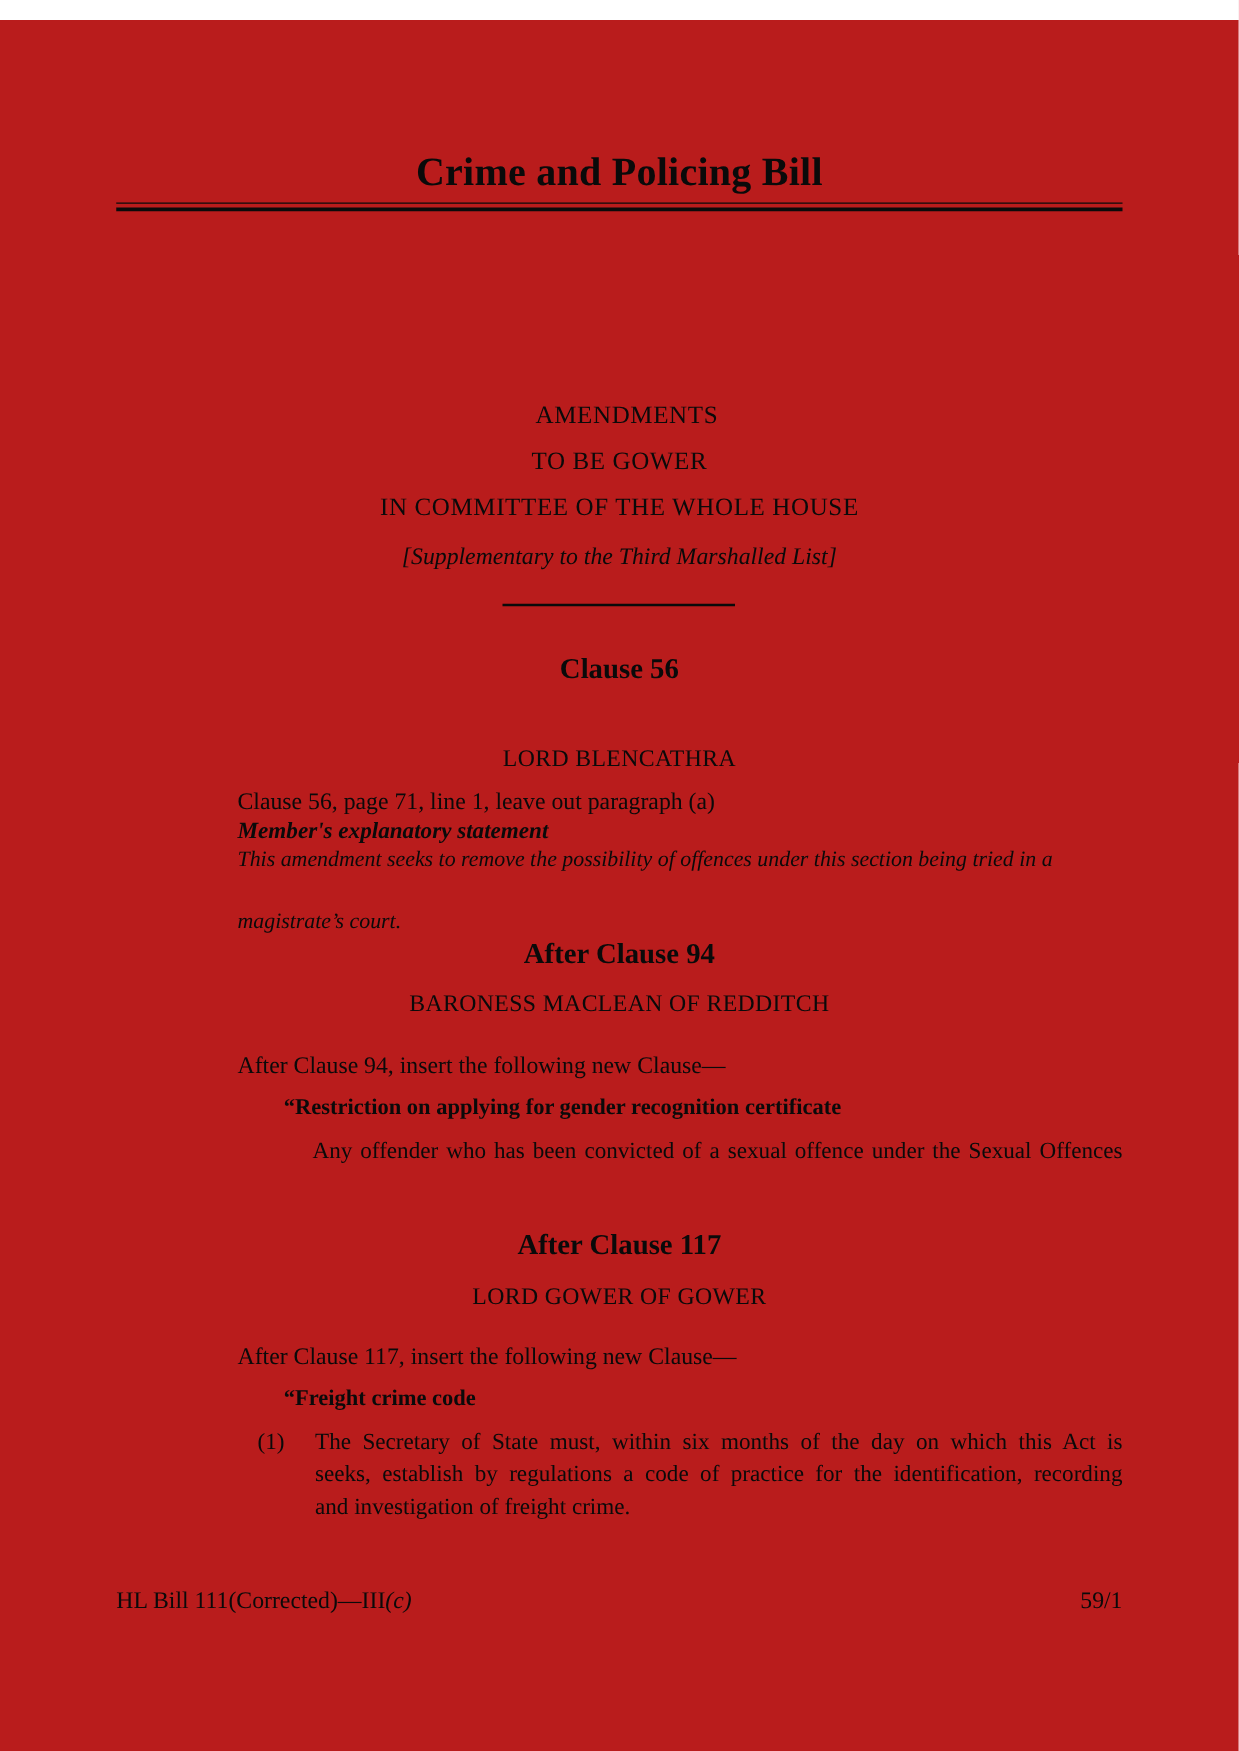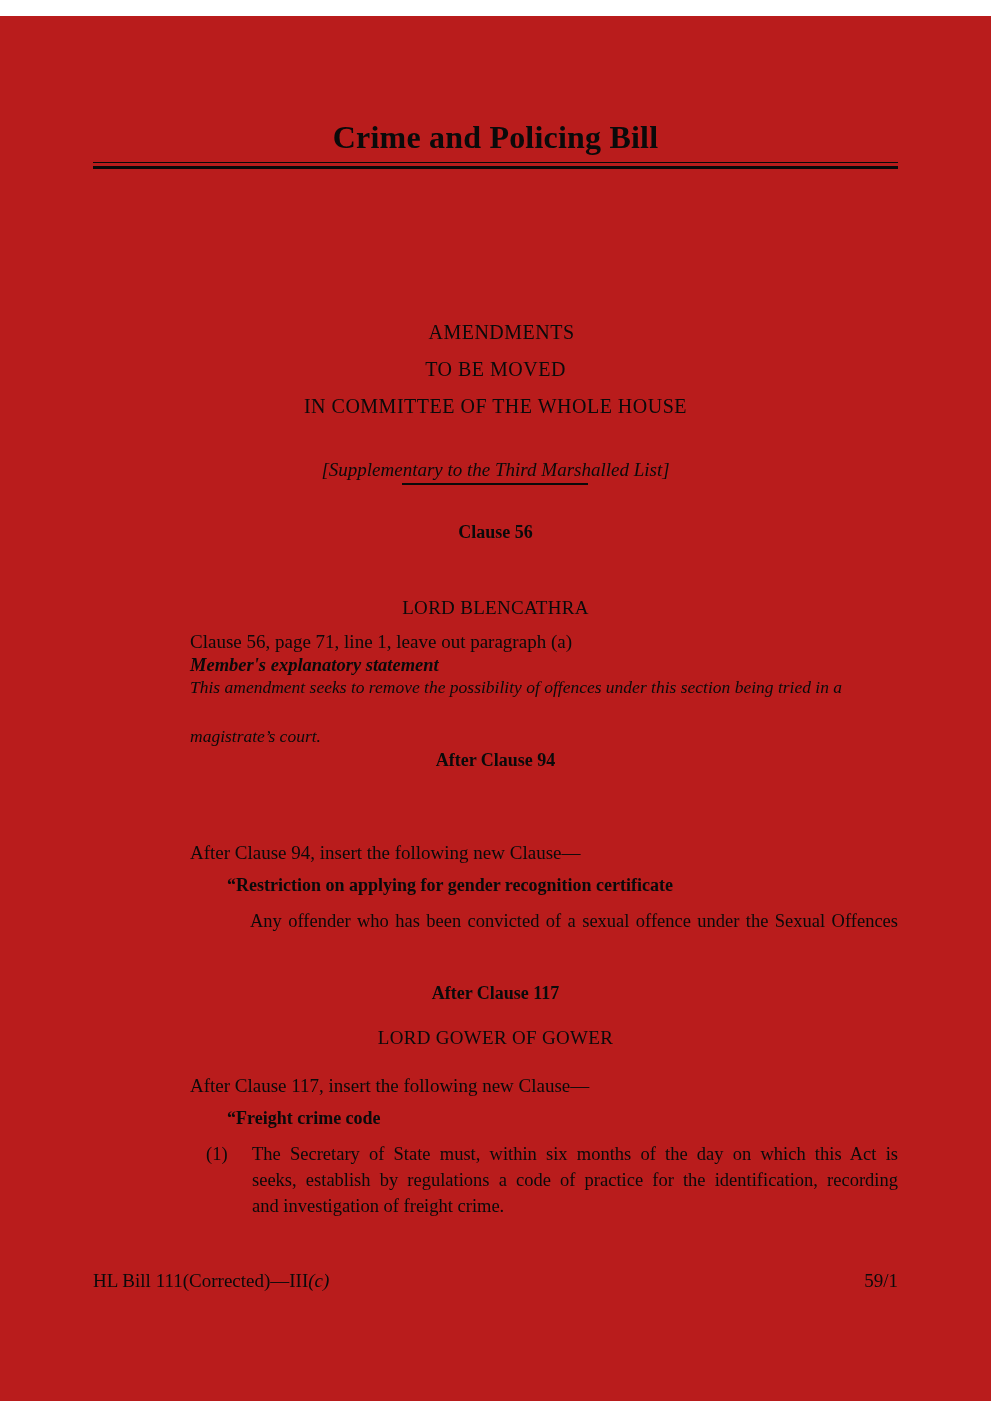--- a/index.html
+++ b/index.html
@@ -22,24 +22,24 @@
     top: 146px; left: 93px; right: 93px;
     height: 2.5px;
     border-top: 1.5px solid #0a0a0a;
     border-bottom: 3px solid #0a0a0a;
   }
 
   .caps-line { font-size: 20px; letter-spacing: 0.5px; }
   .hdr1 { top: 306px; padding-left: 12px; }
   .hdr2 { top: 343px; }
   .hdr3 { top: 380px; }
-  .hdr-note { top: 444px; font-size: 19px; font-style: italic; }
+  .hdr-note { top: 420px; font-size: 19px; font-style: italic; }
   .mid-rule { top: 467px; left: 402px; width: 186px; border-top: 2px solid #0a0a0a; height: 0; }
 
-  .section-heading { font-size: 18px; font-weight: bold; }
+  .section-heading { font-size: 23px; font-weight: bold; }
   .member-name { font-size: 19px; letter-spacing: 0.3px; }
   .instruction { left: 190px; font-size: 19px; }
   .expl-heading { top: 640px; left: 190px; font-size: 18.5px; font-weight: bold; font-style: italic; text-align: center; }
   .expl-line { left: 190px; font-size: 17.5px; font-style: italic; white-space: nowrap; }
   .new-clause-title { left: 227px; font-size: 18px; font-weight: bold; }
   .clause-line { left: 250px; width: 648px; font-size: 18.5px; }
   .jus { text-align: justify; text-align-last: justify; }
   .item-number { top: 1129px; left: 206px; font-size: 18.5px; }
   .item-line { left: 252px; width: 646px; font-size: 18.5px; }
 
@@ -69,33 +69,34 @@
 </style>
 </head>
 <body>
 
 <div class="page">
 
   <div class="abs center bill-title">Crime and Policing Bill</div>
   <div class="abs title-rule"></div>
 
   <div class="abs center caps-line hdr1">AMENDMENTS</div>
-  <div class="abs center caps-line hdr2">TO BE MOVED</div>
+  <div class="abs center caps-line hdr2">TO BE GOWER</div>
   <div class="abs center caps-line hdr3">IN COMMITTEE OF THE WHOLE HOUSE</div>
   <div class="abs center hdr-note">[Supplementary to the Third Marshalled List]</div>
   <div class="abs mid-rule"></div>
 
   <div class="abs center section-heading s0-heading">Clause 56</div>
   <div class="abs center member-name s0-member">LORD BLENCATHRA</div>
   <div class="abs instruction s0-instruction">Clause 56, page 71, line 1, leave out paragraph (a)</div>
   <div class="abs expl-heading">Member's explanatory statement</div>
   <div class="abs expl-line s0-expl1">This amendment seeks to remove the possibility of offences under this section being tried in a</div>
   <div class="abs expl-line s0-expl2">magistrate’s court.</div>
 
   <div class="abs center section-heading s1-heading">After Clause 94</div>
+  <div class="abs center member-name s1-member">BARONESS MACLEAN OF REDDITCH</div>
   <div class="abs instruction s1-instruction">After Clause 94, insert the following new Clause—</div>
   <div class="abs new-clause-title s1-title">“Restriction on applying for gender recognition certificate</div>
   <div class="abs clause-line jus s1-line1">Any offender who has been convicted of a sexual offence under the Sexual Offences</div>
 
   <div class="abs center section-heading s2-heading">After Clause 117</div>
   <div class="abs center member-name s2-member">LORD GOWER OF GOWER</div>
   <div class="abs instruction s2-instruction">After Clause 117, insert the following new Clause—</div>
   <div class="abs new-clause-title s2-title">“Freight crime code</div>
   <div class="abs item-number">(1)</div>
   <div class="abs item-line jus s2-line1">The Secretary of State must, within six months of the day on which this Act is</div>

